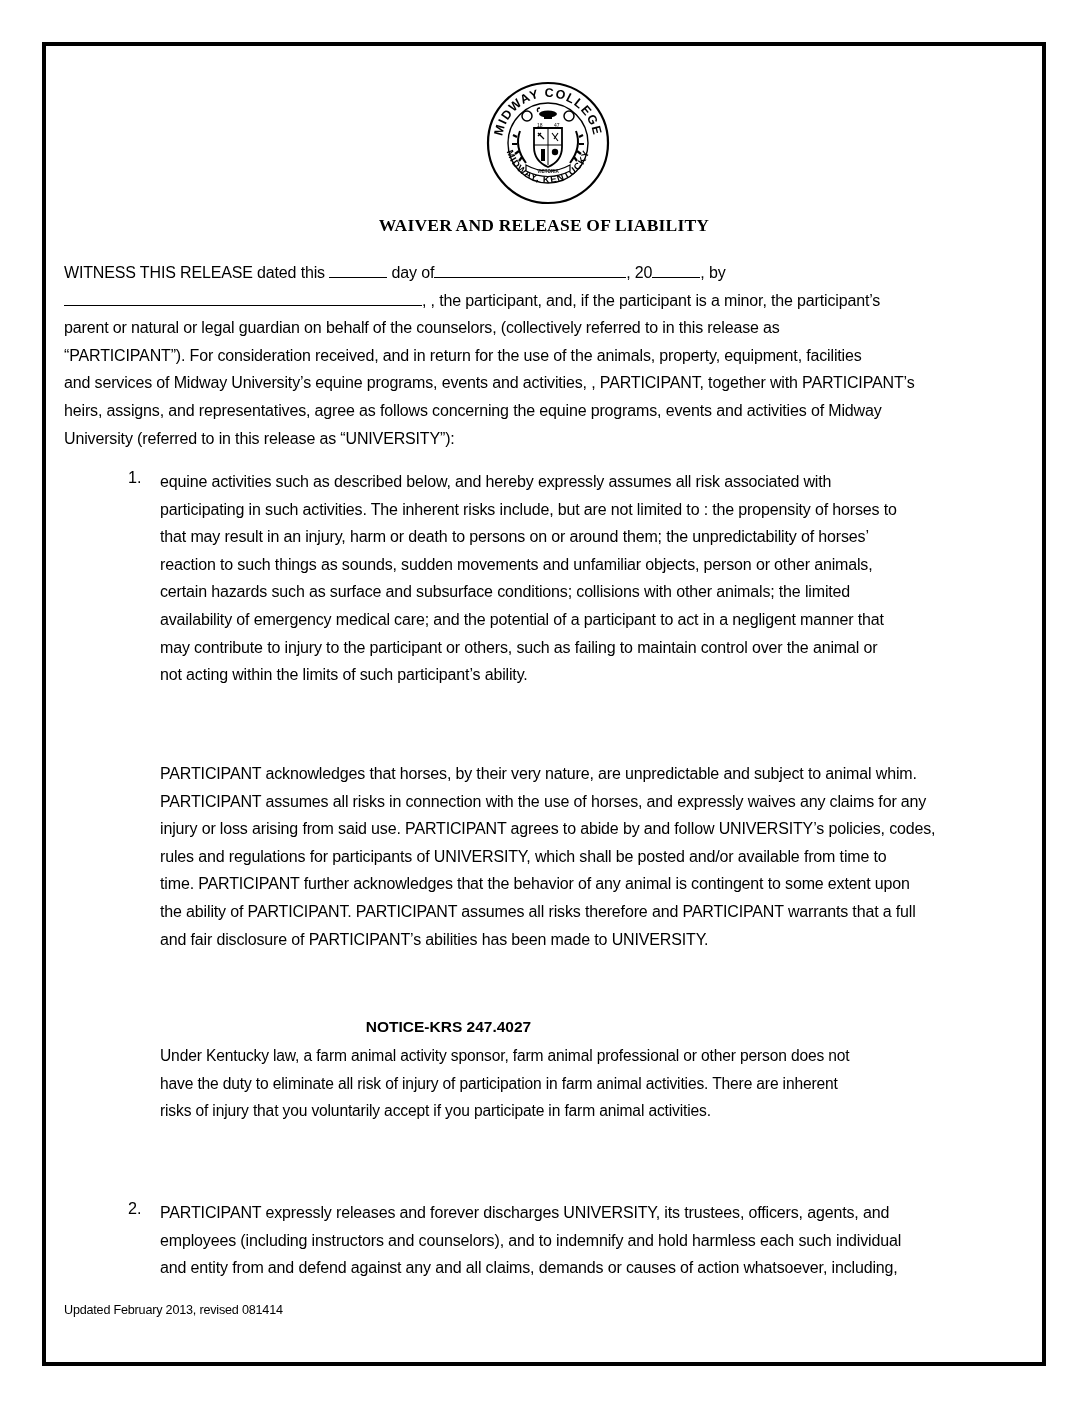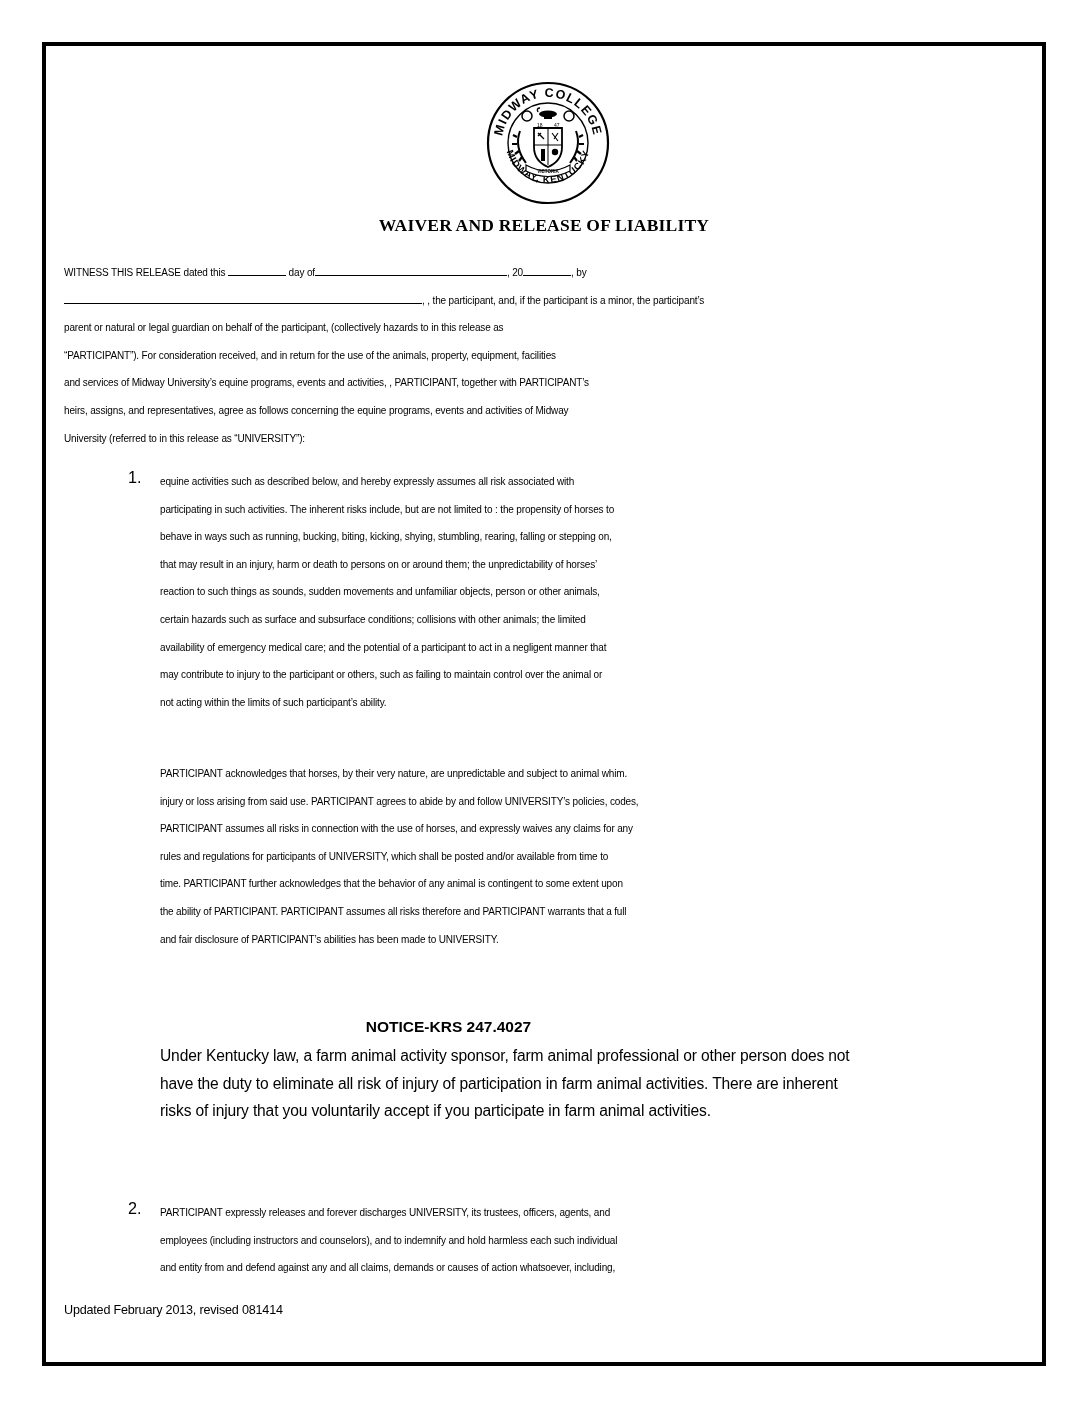--- a/index.html
+++ b/index.html
@@ -37,21 +37,21 @@
       width: 1088px;
       top: 215px;
       text-align: center;
       font-family: "Liberation Serif", "DejaVu Serif", serif;
       font-weight: bold;
       font-size: 17.5px;
       letter-spacing: 0.2px;
     }
     .para {
       position: absolute;
-      font-size: 10px;
+      font-size: 16px;
       line-height: 27.6px;
       letter-spacing: -0.15px;
       white-space: nowrap;
     }
     .line {
       display: block;
       height: 27.6px;
     }
     .blank {
       display: inline-block;
@@ -137,44 +137,43 @@
 
   <path d="M40 84 Q62 96 84 84 L84 90 Q62 101 40 90 Z" fill="#fff" stroke="#000" stroke-width="1.2"></path>
   <text x="62" y="92" font-size="4.5" text-anchor="middle" font-family="Liberation Sans, sans-serif" font-weight="bold">VICTORIA</text>
 </svg>
 
 <div class="title">WAIVER AND RELEASE OF LIABILITY</div>
 
 <div class="para intro">
   <span class="line"><span>WITNESS THIS RELEASE dated this </span><span class="blank" style="width:58px"></span><span> day of</span><span class="blank" style="width:192px"></span><span>, 20</span><span class="blank" style="width:48px"></span><span>, by</span></span>
   <span class="line"><span class="blank" style="width:358px"></span><span>, ,   the participant, and, if the participant is a minor, the participant’s</span></span>
-  <span class="line">parent or natural or legal guardian on behalf of the participant,  (collectively hazards to in this release as</span>
+  <span class="line">parent or natural or legal guardian on behalf of the counselors,  (collectively referred to in this release as</span>
   <span class="line">“PARTICIPANT”).   For consideration received, and in return for the use of the animals, property, equipment, facilities</span>
   <span class="line">and services of Midway University’s equine programs, events and activities, , PARTICIPANT, together with PARTICIPANT’s</span>
   <span class="line">heirs, assigns, and representatives, agree as follows concerning the equine programs, events and activities of Midway</span>
   <span class="line">University (referred to in this release as “UNIVERSITY”):</span>
 </div>
 
 <div class="item-num item1-num">1.</div>
 <div class="para item1">
   <span class="line">equine activities such as described below, and hereby expressly assumes all risk associated with</span>
   <span class="line">participating in such activities. The inherent risks include, but are not limited to : the propensity of horses to</span>
-  <span class="line">behave in ways such as running, bucking, biting, kicking, shying, stumbling, rearing, falling or stepping on,</span>
   <span class="line">that may result in an injury, harm or death to persons on or around them; the unpredictability of horses’</span>
   <span class="line">reaction to such things as sounds, sudden movements and unfamiliar objects, person or other animals,</span>
   <span class="line">certain hazards such as surface and subsurface conditions; collisions with other animals; the limited</span>
   <span class="line">availability of emergency medical care; and the potential of a participant to act in a negligent manner that</span>
   <span class="line">may contribute to injury to the participant or others, such as failing to maintain control over the animal or</span>
   <span class="line">not acting within the limits of such participant’s ability.</span>
 </div>
 
 <div class="para item1b">
   <span class="line">PARTICIPANT acknowledges that horses, by their very nature, are unpredictable and subject to animal whim.</span>
+  <span class="line">PARTICIPANT assumes all risks in connection with the use of horses, and expressly waives any claims for any</span>
   <span class="line">injury or loss arising from said use. PARTICIPANT agrees to abide by and follow UNIVERSITY’s policies, codes,</span>
-  <span class="line">PARTICIPANT assumes all risks in connection with the use of horses, and expressly waives any claims for any</span>
   <span class="line">rules and regulations for participants of UNIVERSITY, which shall be posted and/or available from time to</span>
   <span class="line">time. PARTICIPANT further acknowledges that the behavior of any animal is contingent to some extent upon</span>
   <span class="line">the ability of PARTICIPANT. PARTICIPANT assumes all risks therefore and PARTICIPANT warrants that a full</span>
   <span class="line">and fair disclosure of PARTICIPANT’s abilities has been made to UNIVERSITY.</span>
 </div>
 
 <div class="notice-head">NOTICE-KRS 247.4027</div>
 <div class="para notice">
   <span class="line">Under Kentucky law, a farm animal activity sponsor, farm animal professional or other person does not</span>
   <span class="line">have the duty to eliminate all risk of injury of participation in farm animal activities. There are inherent</span>

